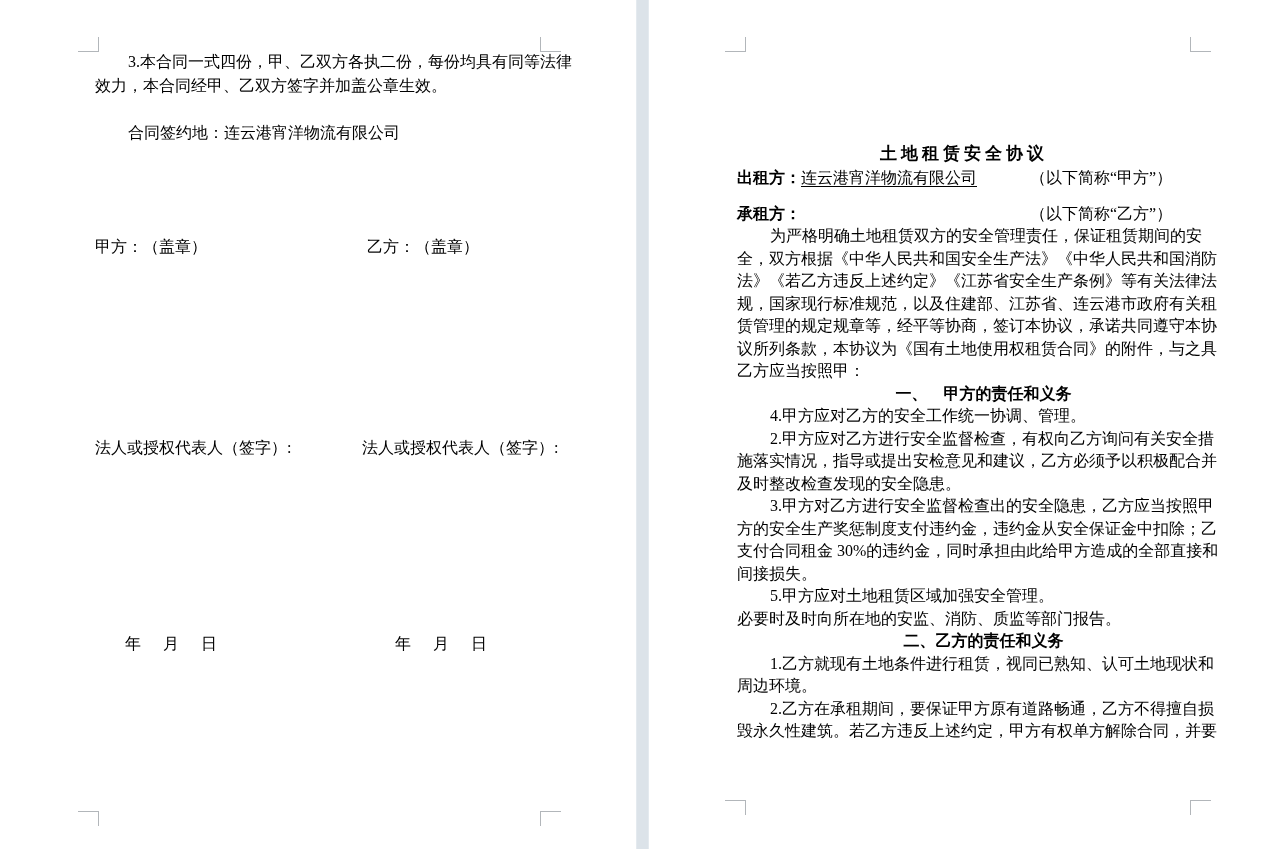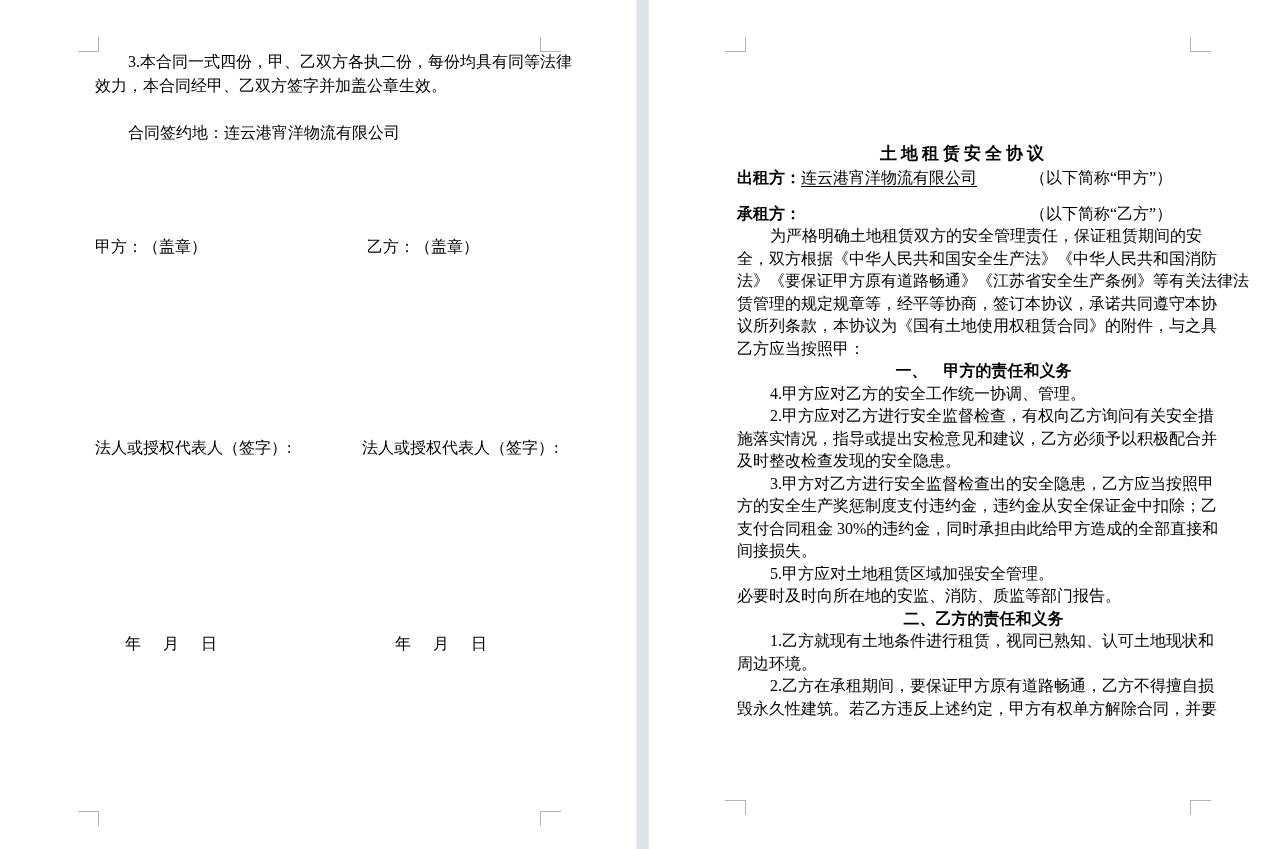--- a/index.html
+++ b/index.html
@@ -149,21 +149,22 @@
     </div>
 
     <div class="rp-line rp-lessee">
       <span class="bold">承租方：</span>
       <span class="suffix">（以下简称“乙方”）</span>
     </div>
 
     <div class="rp-body">
         <div class="tl ind">为严格明确土地租赁双方的安全管理责任，保证租赁期间的安</div>
         <div class="tl">全，双方根据《中华人民共和国安全生产法》《中华人民共和国消防</div>
-        <div class="tl">法》《要保证甲方原有道路畅通》《江苏省安全生产条例》等有关法律法</div>
+        <div class="tl">法》《若乙方违反上述约定》《江苏省安全生产条例》等有关法律法</div>
+        <div class="tl">规，国家现行标准规范，以及住建部、江苏省、连云港市政府有关租</div>
         <div class="tl">赁管理的规定规章等，经平等协商，签订本协议，承诺共同遵守本协</div>
         <div class="tl">议所列条款，本协议为《国有土地使用权租赁合同》的附件，与之具</div>
         <div class="tl">乙方应当按照甲：</div>
         <div class="tl bold ind">一、　甲方的责任和义务</div>
         <div class="tl ind">4.甲方应对乙方的安全工作统一协调、管理。</div>
         <div class="tl ind">2.甲方应对乙方进行安全监督检查，有权向乙方询问有关安全措</div>
         <div class="tl">施落实情况，指导或提出安检意见和建议，乙方必须予以积极配合并</div>
         <div class="tl">及时整改检查发现的安全隐患。</div>
         <div class="tl ind">3.甲方对乙方进行安全监督检查出的安全隐患，乙方应当按照甲</div>
         <div class="tl">方的安全生产奖惩制度支付违约金，违约金从安全保证金中扣除；乙</div>

